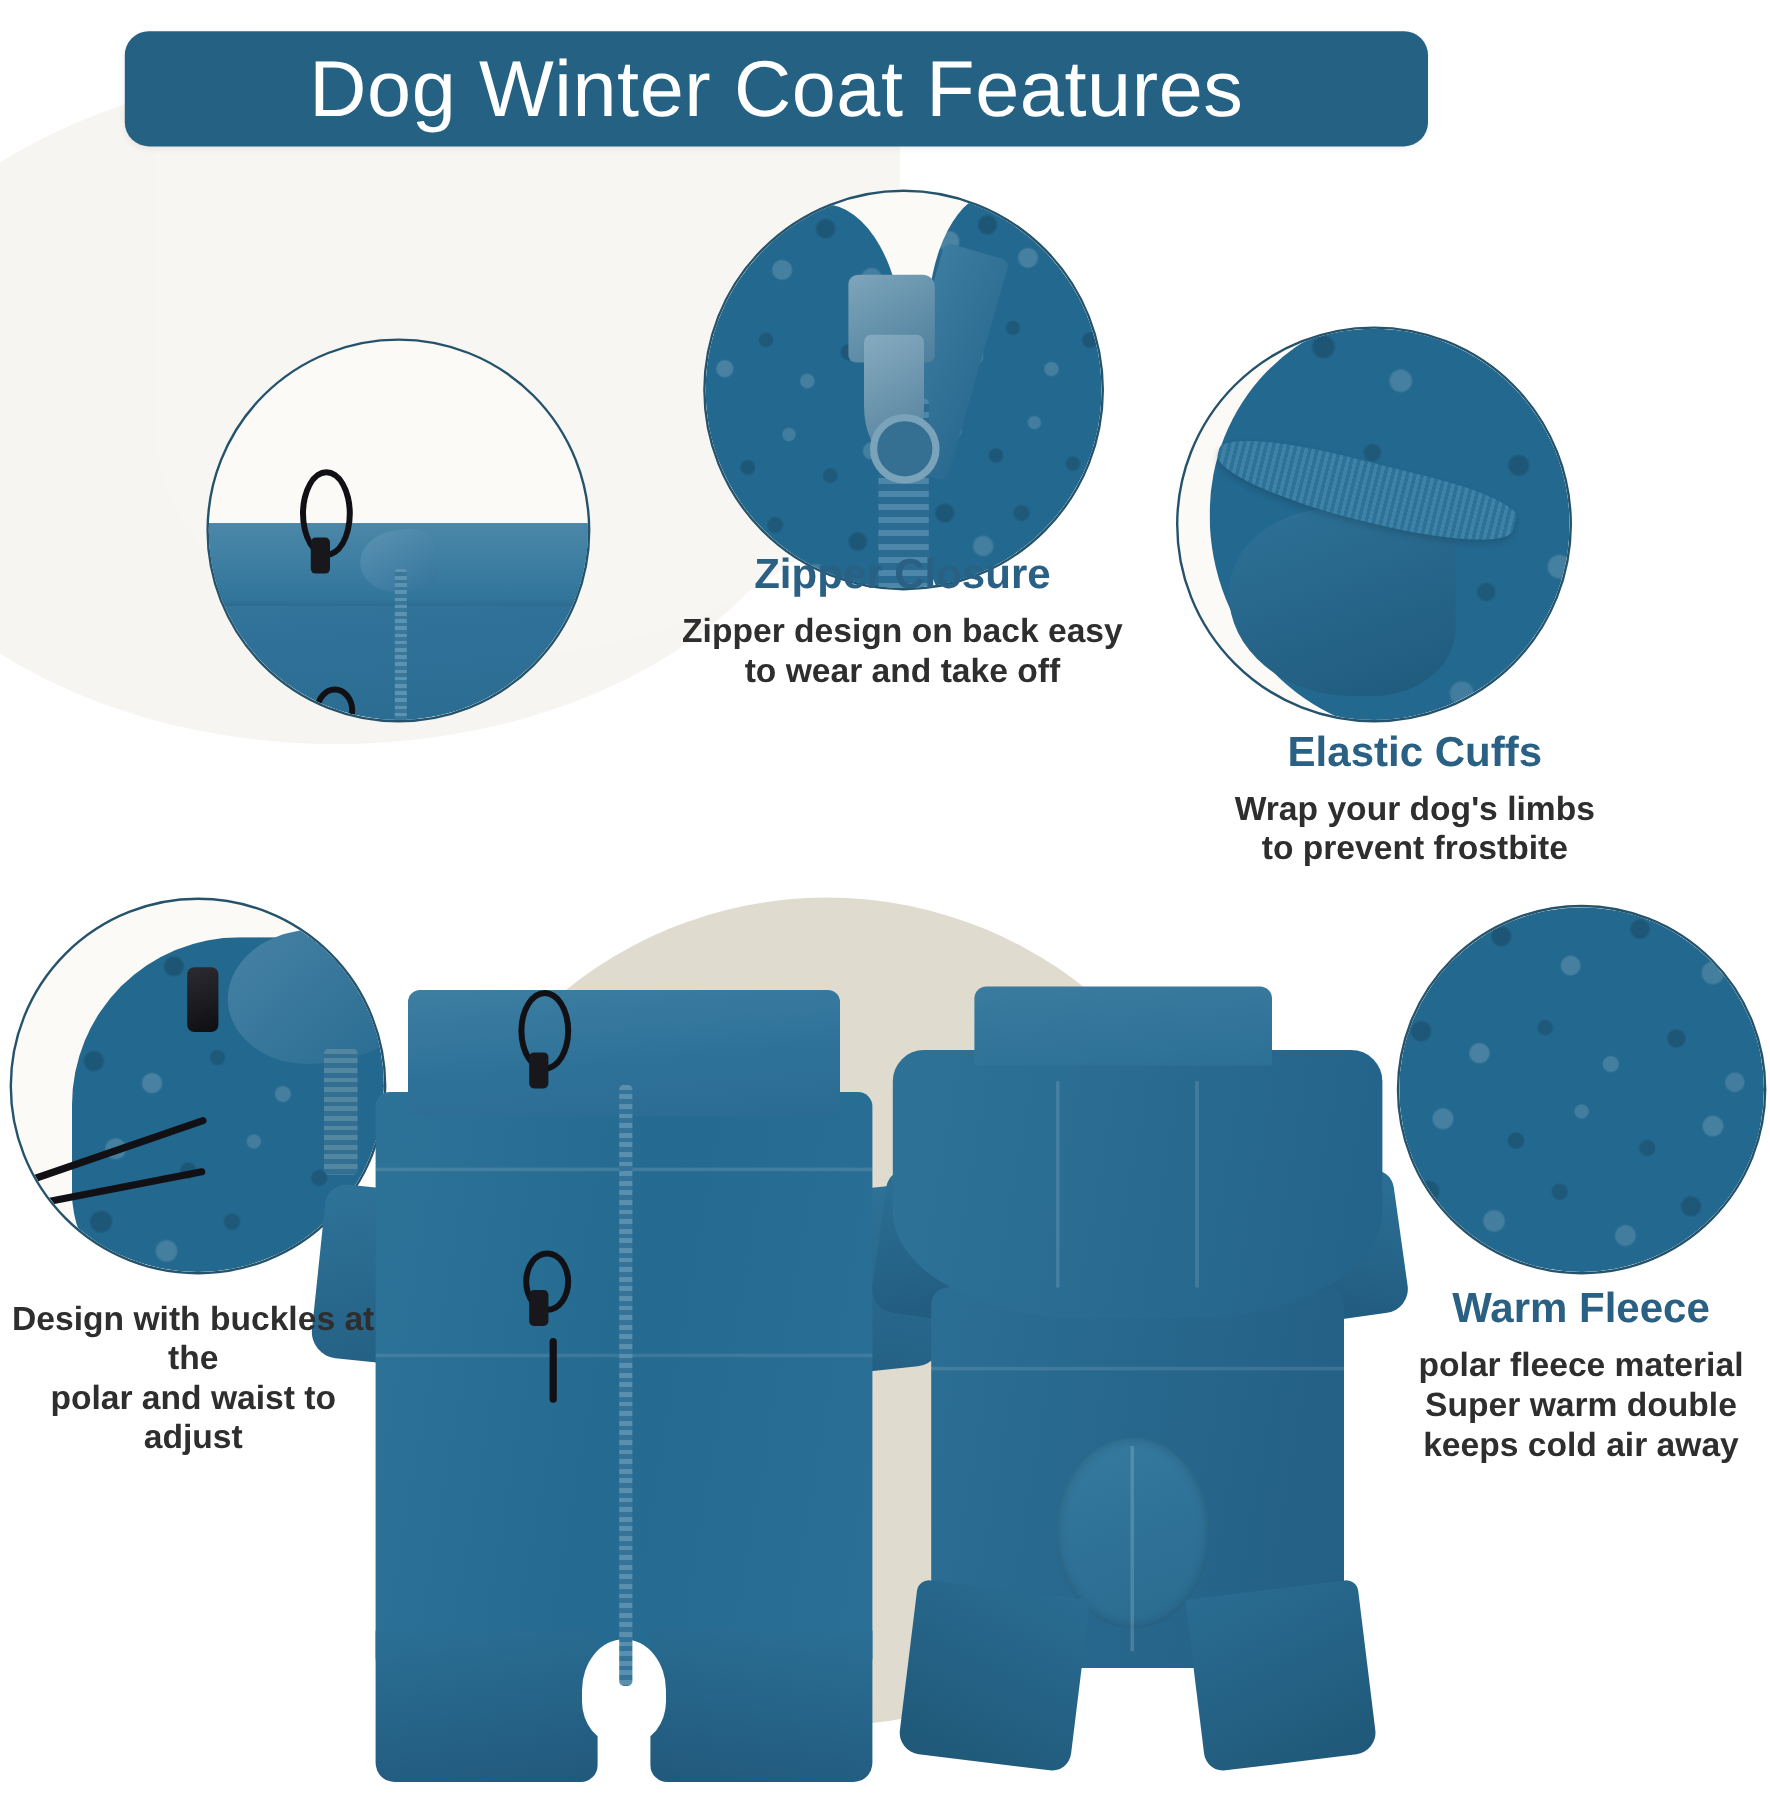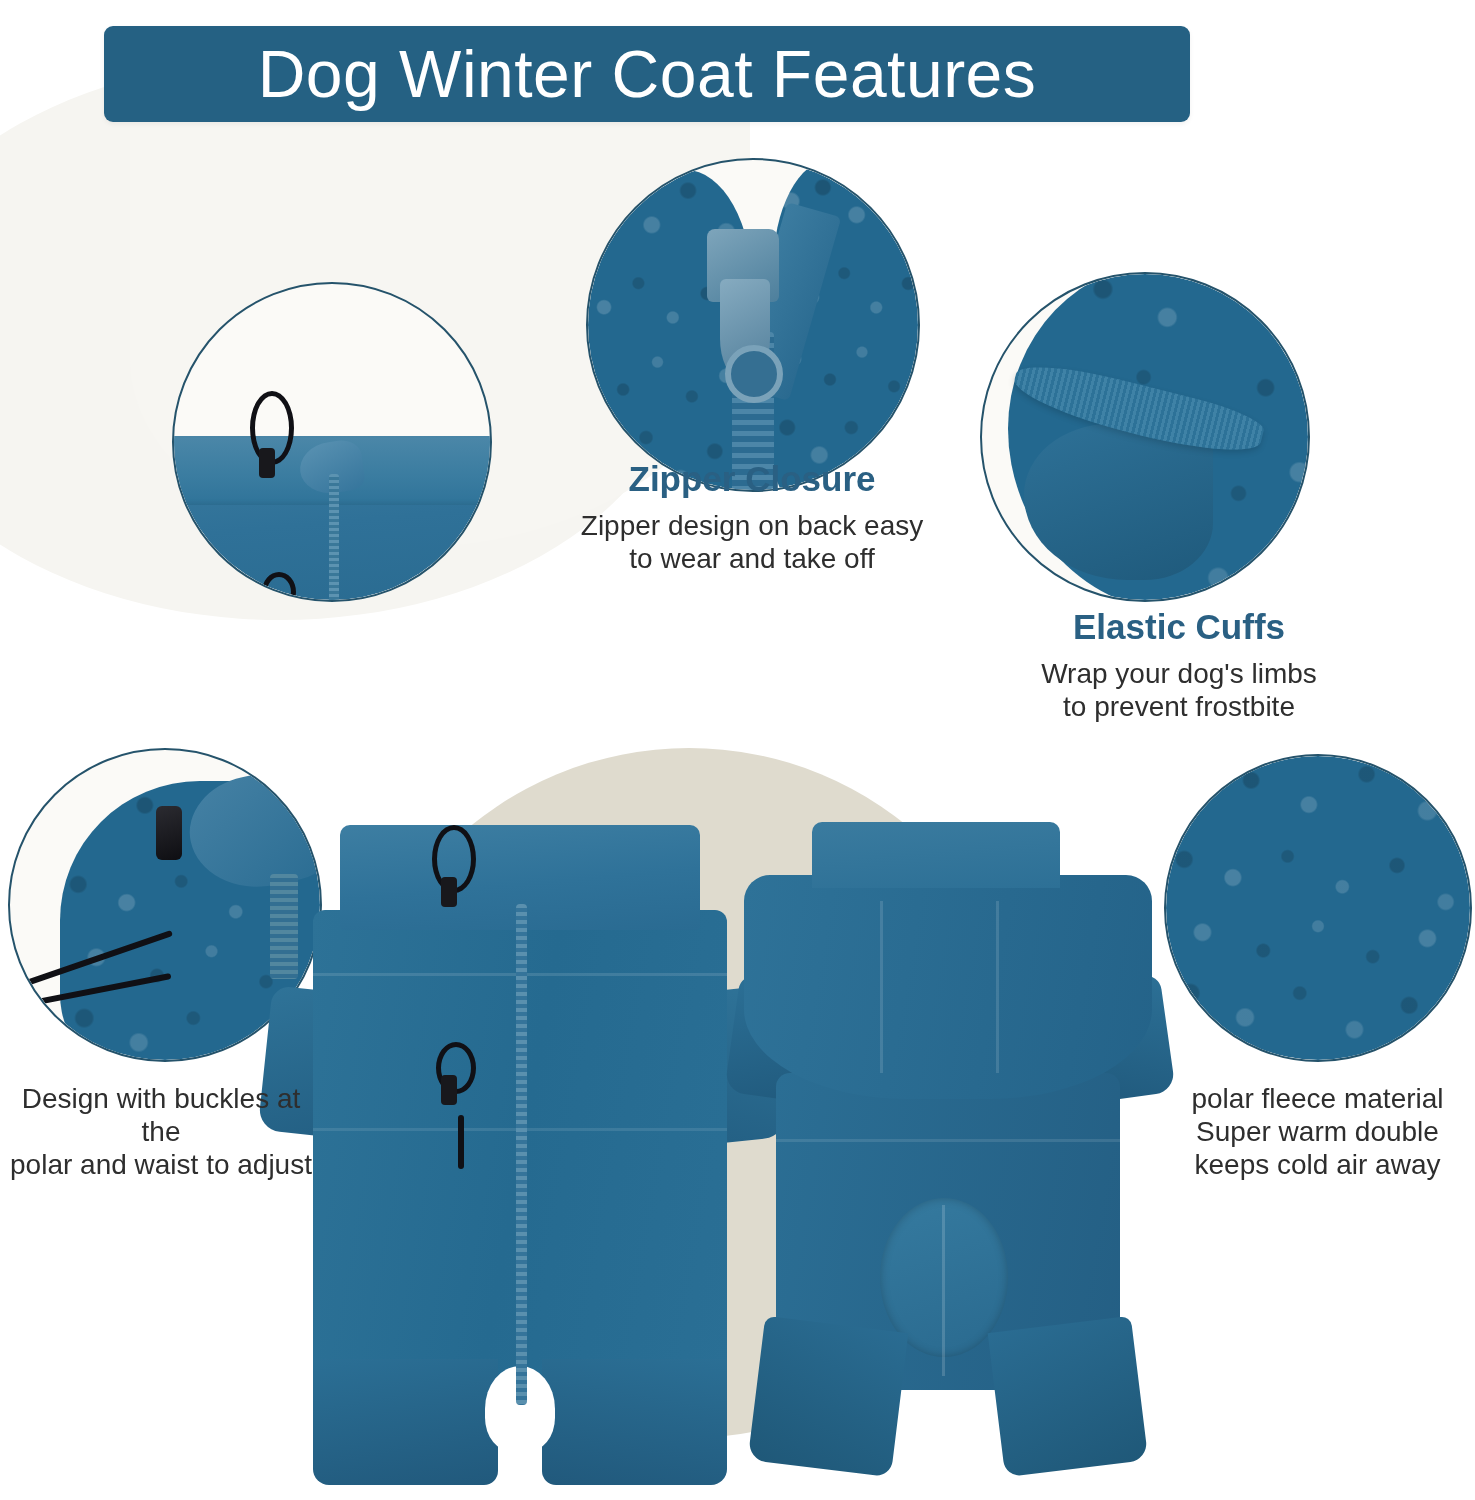--- a/index.html
+++ b/index.html
@@ -51,21 +51,21 @@
   }
 
   
   .banner {
     position: absolute;
     left: 104px;
     top: 26px;
     width: 1086px;
     height: 96px;
     background: #256183;
-    border-radius: 9px;
+    border-radius: 20px;
     z-index: 5;
     display: flex;
     align-items: center;
     justify-content: center;
     box-shadow: 0 2px 5px rgba(0,0,0,0.06);
   }
   .banner-title {
     color: #ffffff;
     font-size: 66px;
     font-weight: 300;
@@ -137,20 +137,21 @@
     text-align: center;
     line-height: 1.1;
     white-space: nowrap;
   }
   .feat-desc {
     color: #2e2e2e;
     font-size: 28px;
     text-align: center;
     line-height: 1.18;
     margin-top: 10px;
+    font-weight: bold;
   }
   .feat-block { position: absolute; z-index: 6; }
 
   
   #b-collar { left: 172px; top: 282px; width: 316px; height: 316px; }
   .collar-fabric {
     position: absolute;
     left: -6%; top: 48%;
     width: 118%; height: 70%;
     background: linear-gradient(175deg, #3a7b9f 0%, #2e7097 35%, #266party 100%);
@@ -563,20 +564,21 @@
   </div>
 
   <div class="feat-block" style="left:0px;top:1072px;width:322px;">
     <div class="feat-desc">
       <div>Design with buckles at the</div>
       <div>polar and waist to adjust</div>
     </div>
   </div>
 
   <div class="feat-block" style="left:1160px;top:1072px;width:315px;">
+    <div class="feat-title">Warm Fleece</div>
     <div class="feat-desc">
       <div>polar fleece material</div>
       <div>Super warm double</div>
       <div>keeps cold air away</div>
     </div>
   </div>
 
 </div>
 
 </body></html>

